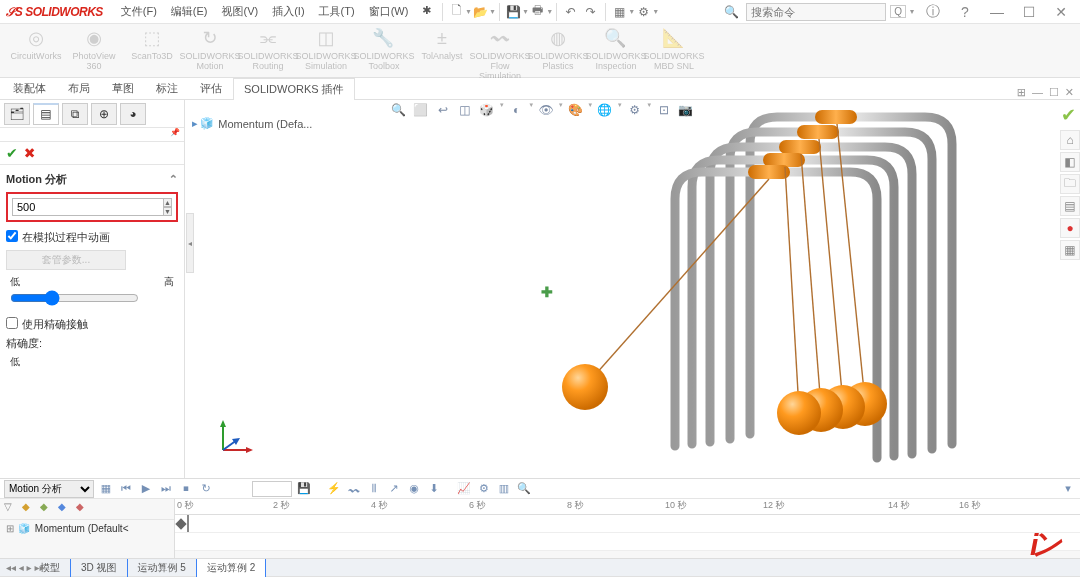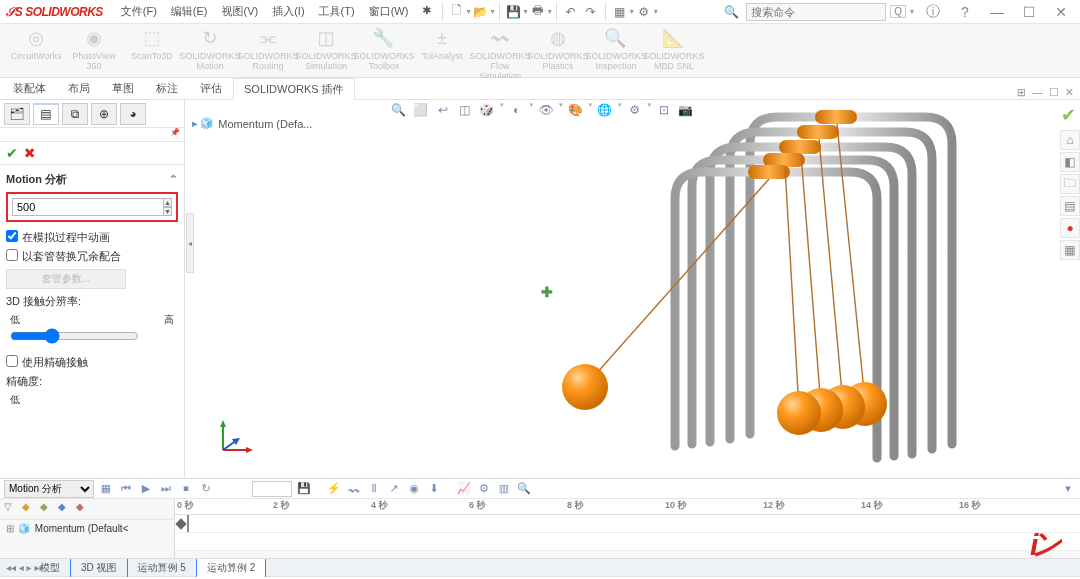--- a/index.html
+++ b/index.html
@@ -79,21 +79,21 @@
 
 .motion-panel { height: 80px; border-top: 1px solid #ddd; background: #f7f7f7; display: flex; flex-direction: column; font-size: 10px; }
 .mp-row1 { height: 20px; display: flex; align-items: center; padding: 0 4px; gap: 4px; border-bottom: 1px solid #e5e5e5; background: #fff; }
 .mp-sel { height: 18px; font-size: 10px; border: 1px solid #ccc; width: 90px; }
 .mp-ico { width: 16px; height: 16px; font-size: 11px; color: #7590b5; display: inline-flex; align-items: center; justify-content: center; cursor: pointer; }
 .mp-num { width: 40px; height: 16px; background: #fff; border: 1px solid #ccc; font-size: 10px; }
 .timeline-wrap { flex: 1; display: flex; }
 .tl-left { width: 175px; border-right: 1px solid #ddd; display: flex; flex-direction: column; }
 .tl-tree-row { padding: 3px 6px; display: flex; align-items: center; gap: 4px; font-size: 10px; }
 .tl-right { flex: 1; position: relative; overflow: hidden; }
-.tl-ruler { height: 16px; display: flex; position: relative; background: #fff; border-bottom: 1px solid #ddd; font-size: 9px; color: #888; font-weight: bold; }
+.tl-ruler { height: 16px; display: flex; position: relative; background: #fff; border-bottom: 1px solid #ddd; font-size: 9px; color: #888; }
 .tl-tick { position: absolute; top: 0; font-size: 9px; }
 .tl-track { height: 18px; background: #fff; border-bottom: 1px solid #eee; position: relative; }
 .tl-key { position: absolute; width: 8px; height: 8px; background: #666; transform: rotate(45deg); top: 5px; }
 .tl-play { position: absolute; left: 0; top: 0; width: 2px; height: 100%; background: #888; }
 
 
 .bottom-tabs { height: 18px; background: #eef1f5; border-top: 1px solid #ddd; display: flex; align-items: center; font-size: 10px; padding-left: 30px; gap: 0; }
 .btab { padding: 2px 10px; border-right: 1px solid #3b82f6; color: #555; cursor: pointer; }
 .btab.active { background: #fff; }
 
@@ -277,26 +277,21 @@
           <div class="spinbtns">
               <div class="sb">▲</div>
               <div class="sb">▼</div>
             </div>
         </div>
       </div>
       <label class="lp-check">
           <input type="checkbox" checked="" style="">
           <span>在模拟过程中动画</span>
         </label>
-      <label class="lp-check">
-          <input type="checkbox" style="">
-          <span>以套管替换冗余配合</span>
-        </label>
       <div class="lp-btn-dis">套管参数...</div>
-      <div class="lp-field-lbl">3D 接触分辨率:</div>
       <div class="slider-row">
         <span>低</span>
         <span style="flex:1"></span>
         <span>高</span>
       </div>
       <input type="range" class="slider" min="0" max="10" value="3" style="">
       <div style="height:8px"></div>
       <label class="lp-check">
           <input type="checkbox" style="">
           <span>使用精确接触</span>
@@ -436,21 +431,21 @@
     </div>
     <div class="tl-right">
       <div class="tl-ruler">
         <span class="tl-tick" style="left:2px">0 秒</span>
         <span class="tl-tick" style="left:98px">2 秒</span>
         <span class="tl-tick" style="left:196px">4 秒</span>
         <span class="tl-tick" style="left:294px">6 秒</span>
         <span class="tl-tick" style="left:392px">8 秒</span>
         <span class="tl-tick" style="left:490px">10 秒</span>
         <span class="tl-tick" style="left:588px">12 秒</span>
-        <span class="tl-tick" style="left:686px">14 秒</span>
+        <span class="tl-tick" style="left:713px">14 秒</span>
         <span class="tl-tick" style="left:784px">16 秒</span>
       </div>
       <div class="tl-track">
         <div class="tl-key" style="left:2px;"></div>
         <div class="tl-play" style="left:12px;"></div>
       </div>
       <div class="tl-track"></div>
     </div>
   </div>
 </div>

